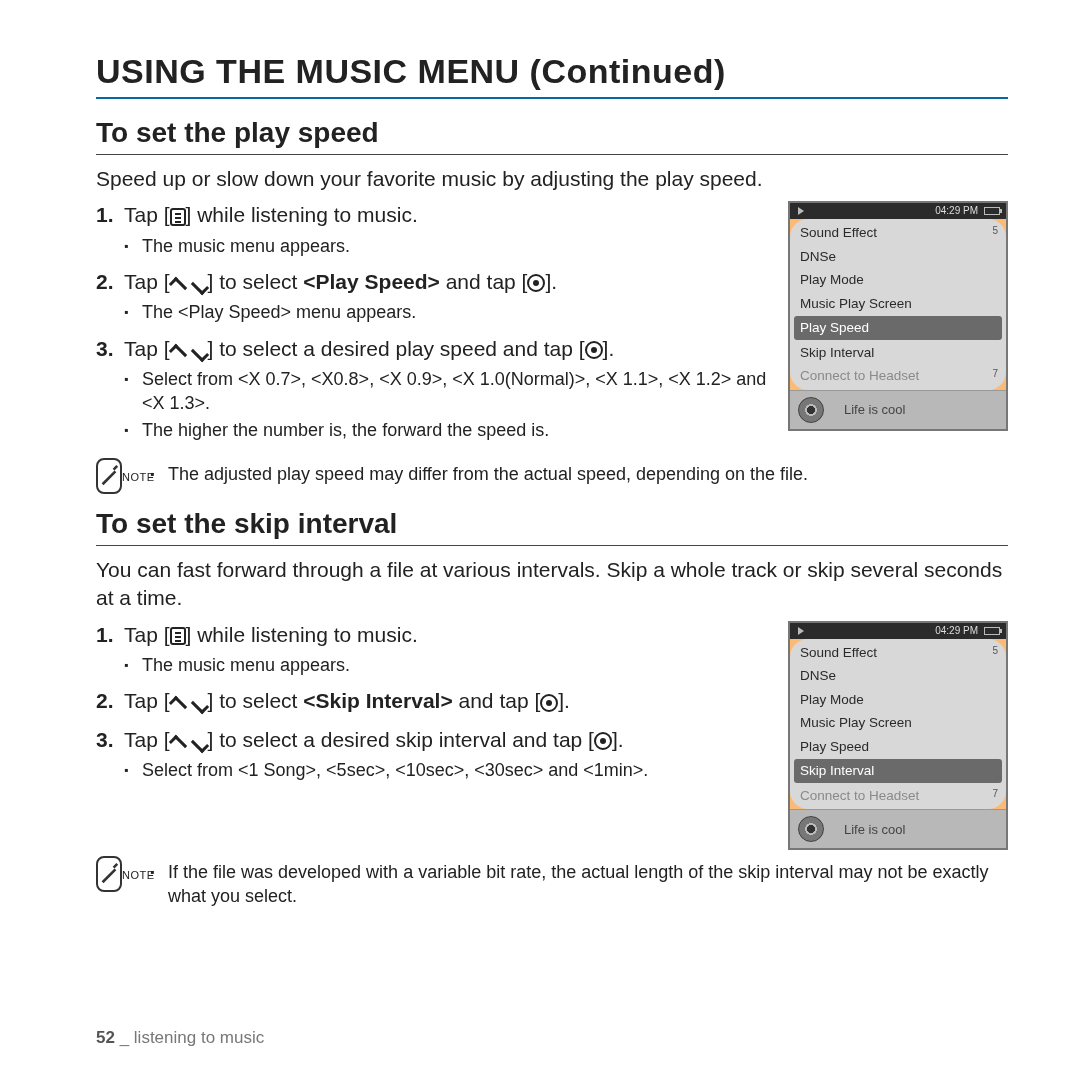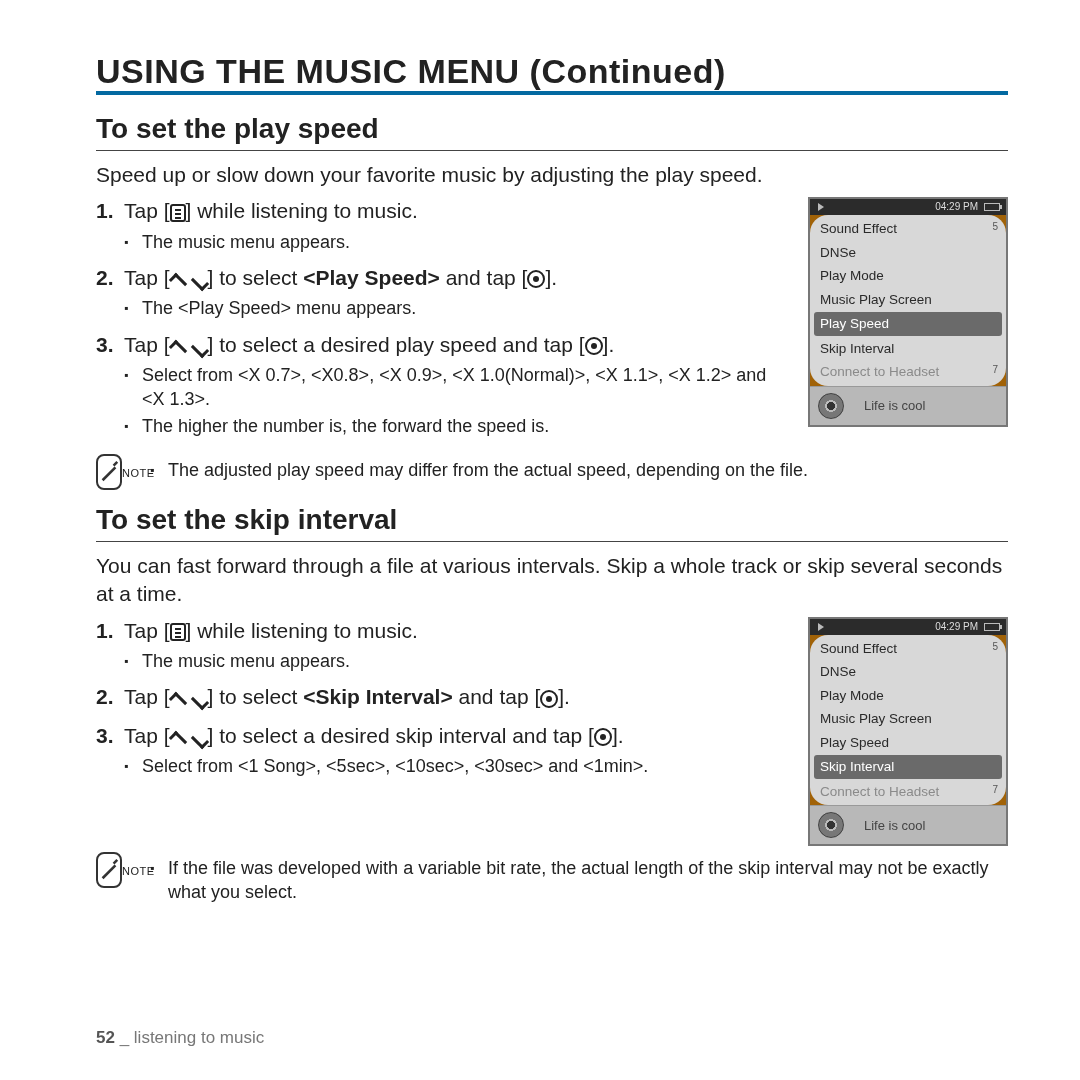--- a/index.html
+++ b/index.html
@@ -9,21 +9,22 @@
     background: #ffffff;
     font-family: Arial, Helvetica, sans-serif;
     color: #222;
     position: relative;
     padding: 52px 72px 0 96px;
   }
   .page-title {
     font-size: 34px;
     font-weight: bold;
     letter-spacing: 0.5px;
-    border-bottom: 4px solid #0369a1;
+    border-bottom: 2px solid #0369a1;
+    padding-bottom: 6px;
     margin-bottom: 18px;
   }
   .section-title {
     font-size: 28px;
     font-weight: bold;
     border-bottom: 1.5px solid #444;
     padding-bottom: 5px;
     margin-bottom: 10px;
   }
   .intro {
@@ -150,24 +151,24 @@
   .select-icon::after {
     content: "";
     position: absolute;
     left: 4px; top: 4px;
     width: 6px; height: 6px;
     background: #222;
     border-radius: 50%;
   }
   
   .device {
-    width: 200px;
+    width: 220px;
     flex-shrink: 0;
     border: 2px solid #777;
-    background: #a16207;
+    background: #fdba74;
     font-size: 13px;
     line-height: 1;
   }
   .device .statusbar {
     background: #2b2b2b;
     color: #ddd;
     display: flex;
     justify-content: flex-end;
     align-items: center;
     gap: 6px;

